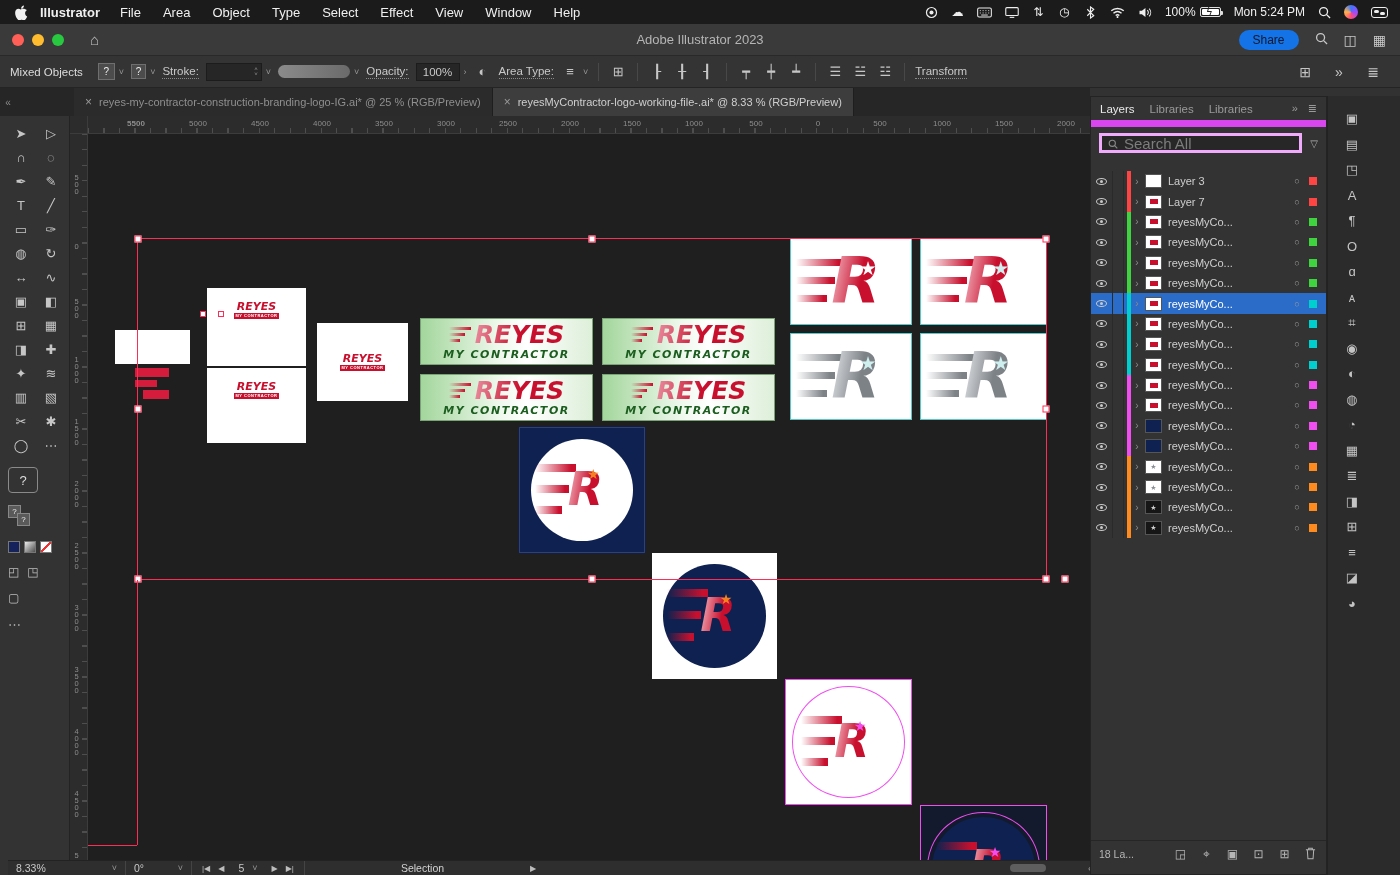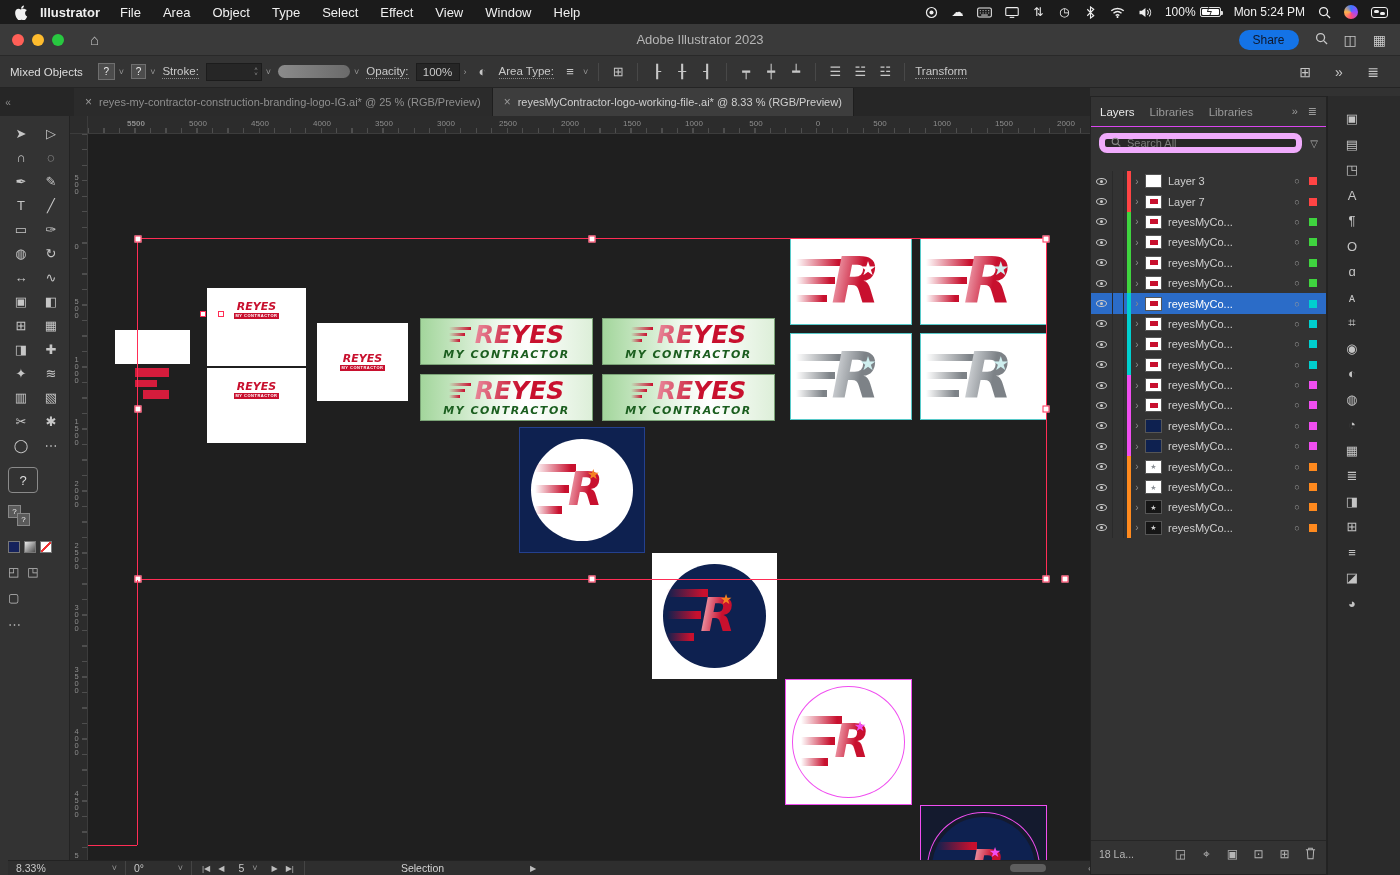--- a/index.html
+++ b/index.html
@@ -158,27 +158,27 @@
 .sb-nav .nv{font-size:8px;color:#bdbdbd}
 .sb-abox{display:flex;gap:8px;align-items:center;padding:0 6px}
 .sb-tool{margin-left:96px;color:#d2d2d2}
 .sb-arr{font-size:8px;color:#bdbdbd;margin-left:86px}
 .sb-chev{font-size:10px;color:#9a9a9a;position:absolute;left:1080px}
 .sb-caret{font-size:9px;color:#999}
 
 
 .layers{position:absolute;left:1090px;top:96px;width:237px;height:779px;background:#333;
   border:1px solid #232323;display:flex;flex-direction:column}
-.lp-head{height:30px;display:flex;align-items:center;padding:0 9px;border-bottom:1px solid #d946ef;font-size:11.5px}
+.lp-head{height:30px;display:flex;align-items:center;padding:0 9px;border-bottom:7px solid #d946ef;font-size:11.5px}
 .lp-tab{color:#9a9a9a}
 .lp-tab.active{color:#e9e9e9}
 .lp-head .right{margin-left:auto;display:flex;gap:10px;color:#9a9a9a;font-size:11px}
 .lp-search{height:32px;display:flex;align-items:center;gap:8px;padding:0 8px}
-.lp-input{flex:1;height:20px;background:#272727;border:6px solid #f0abfc;border-radius:8px;
-  display:flex;align-items:center;gap:6px;padding:0 6px;color:#7d7d7d;font-size:11px}
+.lp-input{flex:1;height:20px;background:#272727;border:3px solid #f0abfc;border-radius:0;
+  display:flex;align-items:center;gap:6px;padding:0 6px;color:#7d7d7d;font-size:15px}
 .lp-funnel{color:#b0b0b0;font-size:10px}
 .lrows{flex:0 0 auto;padding-top:12px}
 .lrow{display:flex;align-items:center;height:20.4px;font-size:11px}
 .lrow.selected{background:#2b6cc8}
 .lrow.selected .l-name{color:#fff}
 .l-eye{width:22px;height:100%;display:grid;place-items:center;border-right:1px solid #2a2a2a}
 .eye{width:11px;height:7px;border:1px solid #c8c8c8;border-radius:50%;position:relative}
 .eye::after{content:"";position:absolute;left:3px;right:3px;top:1px;bottom:1px;background:#c8c8c8;border-radius:50%}
 .l-lock{width:11px;height:100%;border-right:1px solid #2a2a2a}
 .l-colorbar{width:4px;align-self:stretch;margin-left:3px}

